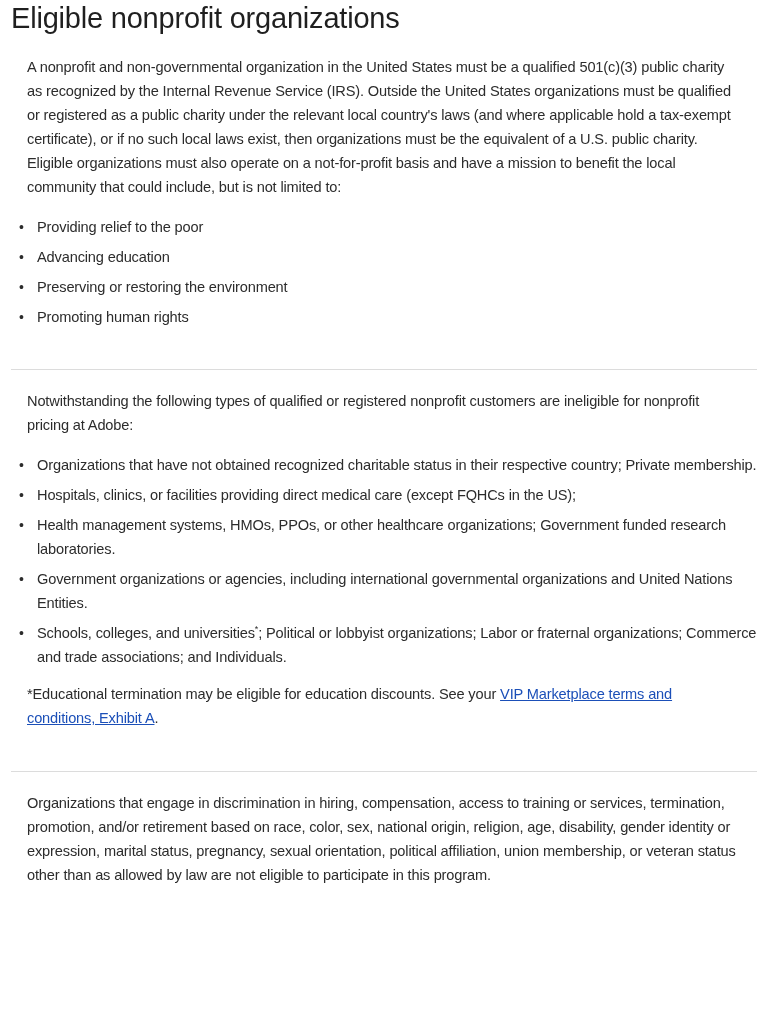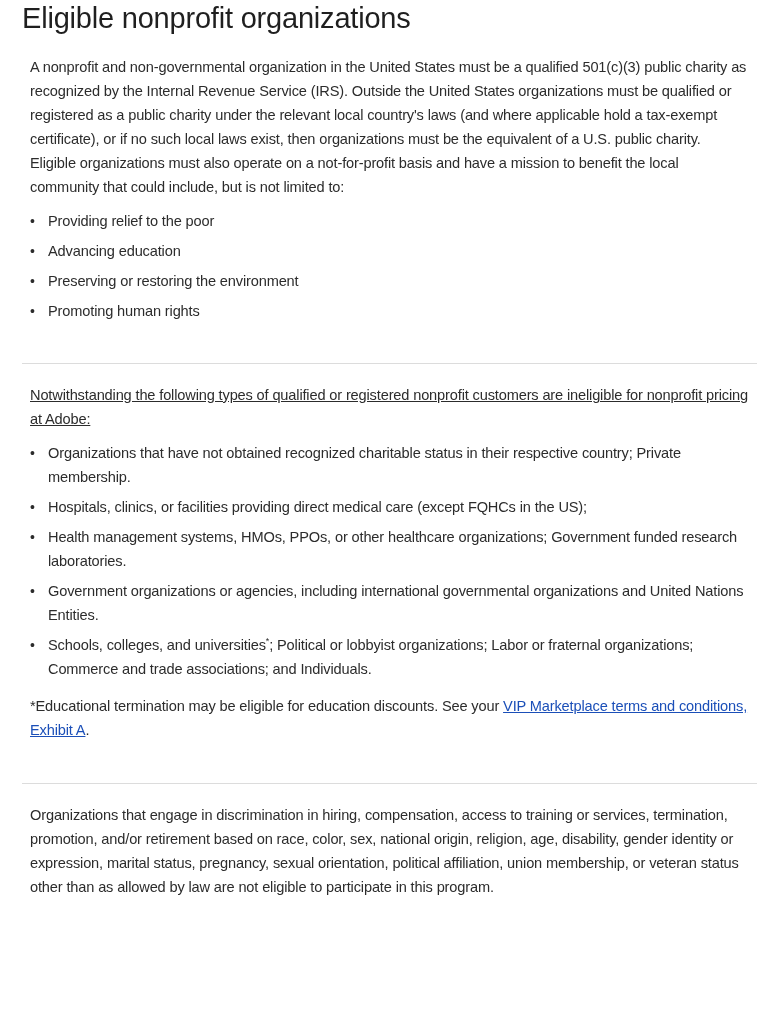--- a/index.html
+++ b/index.html
@@ -8,35 +8,35 @@
       background: #ffffff;
     }
     body {
       width: 761px;
       height: 1027px;
       overflow: hidden;
       font-family: "Liberation Sans", "DejaVu Sans", sans-serif;
       color: #2c2c2c;
     }
     .page {
-      padding: 0 4px 0 22px;
+      padding: 0 4px 0 11px;
     }
     h2 {
       font-family: "Liberation Sans", "DejaVu Sans", sans-serif;
       font-weight: normal;
       font-size: 29px;
       line-height: 36px;
       color: #1f1f1f;
       margin: 0;
       letter-spacing: -0.2px;
     }
     p {
       font-size: 14.6px;
       line-height: 24px;
-      margin: 8px;
+      margin: 16px;
       letter-spacing: -0.15px;
     }
     ul {
       list-style: none;
       margin: 0;
       padding: 0;
     }
     li {
       position: relative;
       padding-left: 26px;
@@ -69,21 +69,21 @@
     
     #sec-eligible h2 { padding-top: 0; }
     #sec-eligible p { margin-top: 19px; }
     #sec-eligible ul { margin-top: 10px; }
     #sec-eligible li { margin-bottom: 6px; }
 
     #divider-1 { margin-top: 40px; }
 
     
     #sec-ineligible h2 { margin-top: 19px; }
-    #sec-ineligible p.intro { margin-top: 19px; text-decoration: underline; }
+    #sec-ineligible p.intro { margin-top: 19px; }
     #sec-ineligible ul { margin-top: 10px; }
     #sec-ineligible li { margin-bottom: 6px; }
     #sec-ineligible p.footnote { margin-top: 13px; }
 
     #divider-2 { margin-top: 41px; }
 
     
     #sec-nondiscrimination h2 { margin-top: 19px; }
     #sec-nondiscrimination p { margin-top: 19px; }
   </style>

